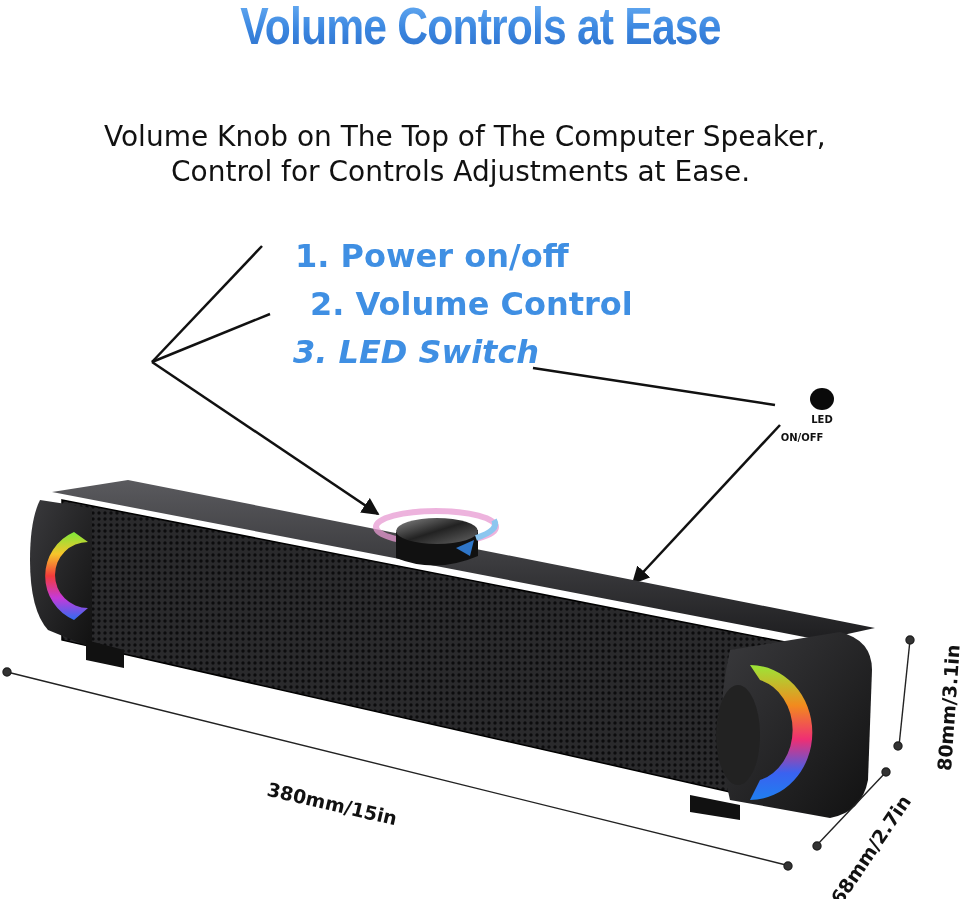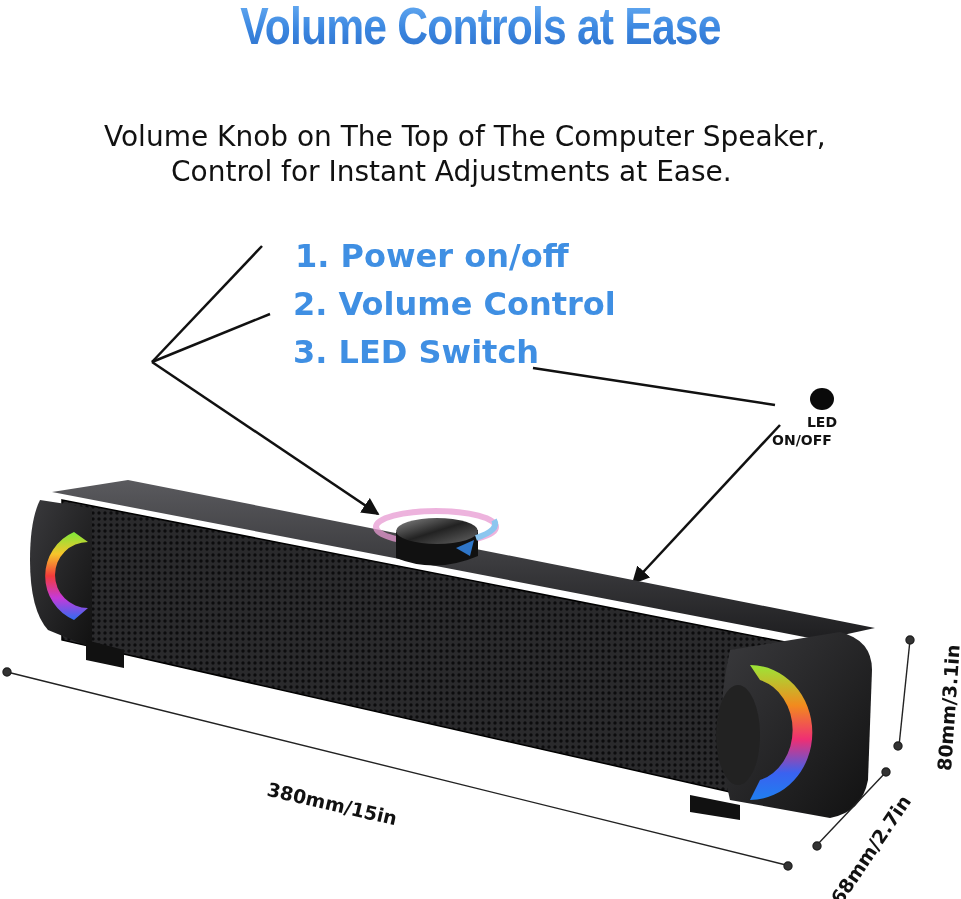--- a/index.html
+++ b/index.html
@@ -2,34 +2,34 @@
 <html><head>
 <meta charset="utf-8">
 <style>
   html,body{margin:0;padding:0;background:#fff;}
   body{width:961px;height:899px;position:relative;overflow:hidden;font-family:"DejaVu Sans",sans-serif;}
   .abs{position:absolute;}
   #title{left:0;width:961px;top:-4px;text-align:center;font-family:"Liberation Sans",sans-serif;font-weight:bold;font-size:52px;color:#3d8ee6;letter-spacing:-1px;transform:scaleX(0.82);transform-origin:480px 0;
     background:linear-gradient(180deg,#6fb3f5 0%,#3a86e0 55%,#2d6fc9 100%);-webkit-background-clip:text;background-clip:text;-webkit-text-fill-color:transparent;}
   .sub{font-family:"DejaVu Sans",sans-serif;font-weight:normal;font-size:28px;color:#111;white-space:nowrap;}
   .feat{font-family:"DejaVu Sans",sans-serif;font-weight:bold;font-size:32px;color:#3f8fe3;white-space:nowrap;}
-  .led-label{font-family:"DejaVu Sans",sans-serif;font-weight:bold;font-size:14px;color:#111;text-align:center;}
+  .led-label{font-family:"DejaVu Sans",sans-serif;font-weight:bold;font-size:10px;color:#111;text-align:center;}
   .dim{font-family:"DejaVu Sans",sans-serif;font-weight:bold;font-size:19px;color:#111;white-space:nowrap;}
 </style>
 </head>
 <body>
 
 <div id="title" class="abs">Volume Controls at Ease</div>
 
 <div class="abs sub" style="left:104px;top:120px;">Volume Knob on The Top of The Computer Speaker,</div>
-<div class="abs sub" style="left:171px;top:155px;">Control for Instant Adjustments at Ease.</div>
+<div class="abs sub" style="left:171px;top:155px;">Control for Controls Adjustments at Ease.</div>
 
 <div class="abs feat" style="left:295px;top:237px;">1. Power on/off</div>
-<div class="abs feat" style="left:293px;top:285px;">2. Volume Control</div>
-<div class="abs feat" style="left:293px;top:333px;">3. LED Switch</div>
+<div class="abs feat" style="left:310px;top:285px;">2. Volume Control</div>
+<div class="abs feat" style="left:293px;top:333px;font-style:italic;">3. LED Switch</div>
 
 <div class="abs" style="left:810px;top:388px;width:24px;height:22px;border-radius:50%;background:#0a0a0a;"></div>
 <div class="abs led-label" style="left:795px;top:414px;width:54px;">LED</div>
 <div class="abs led-label" style="left:770px;top:432px;width:64px;">ON/OFF</div>
 
 <svg class="abs" style="left:0;top:0;" width="961" height="899" viewBox="0 0 961 899">
   <defs>
     <pattern id="mesh" width="6" height="6" patternUnits="userSpaceOnUse">
       <rect width="6" height="6" fill="#2a2a2c"></rect>
       <circle cx="3" cy="3" r="1.7" fill="#0c0c0d"></circle>

